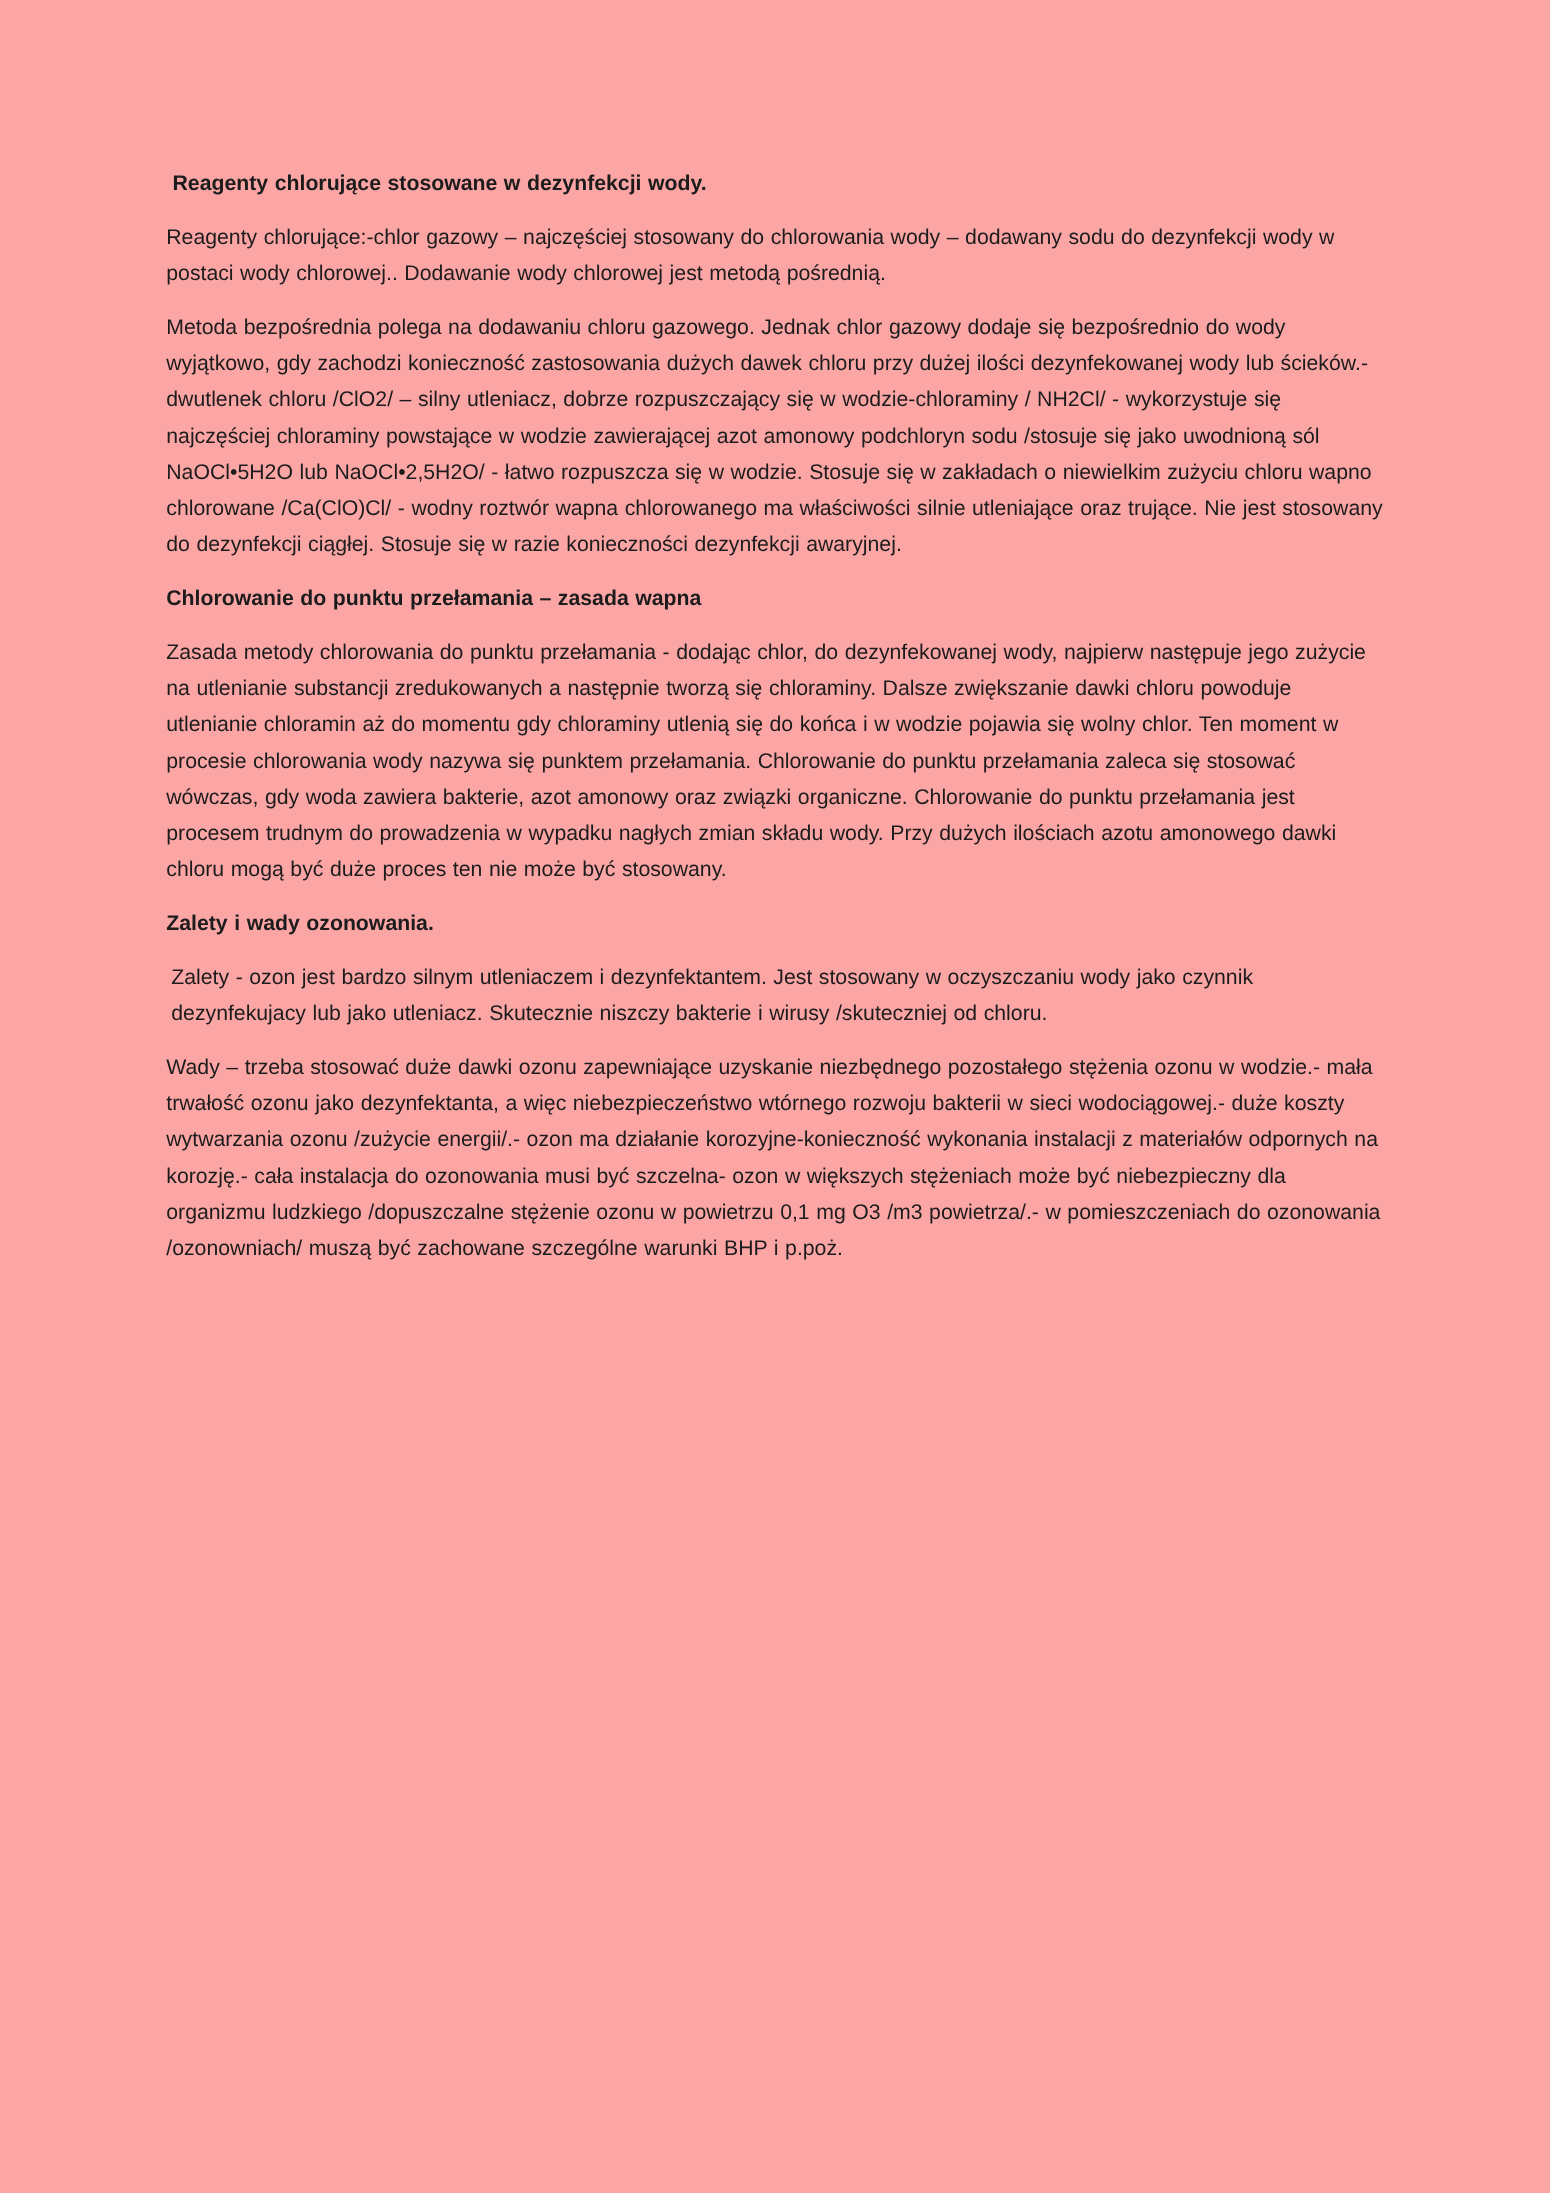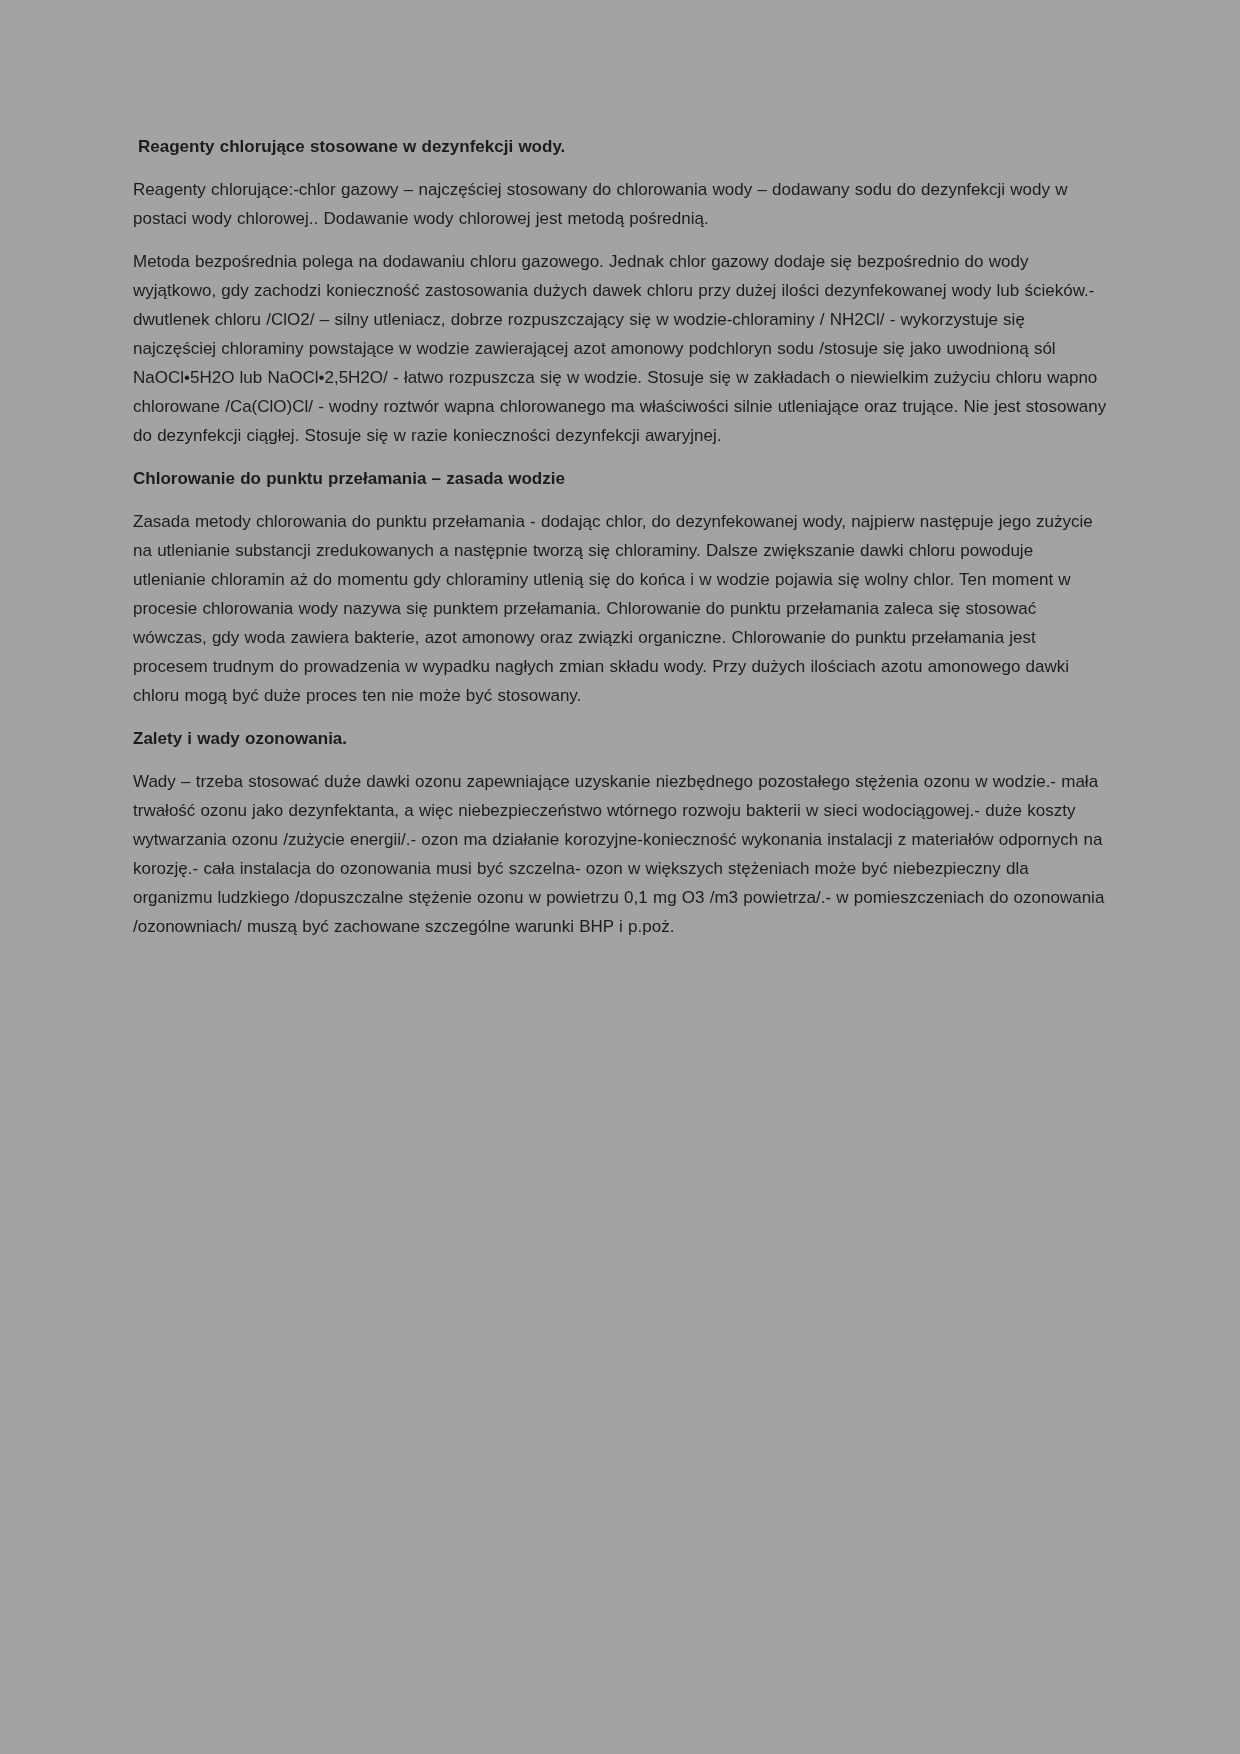--- a/index.html
+++ b/index.html
@@ -6,21 +6,21 @@
   html, body {
     margin: 0;
     padding: 0;
     background: #ffffff;
   }
   .page {
     position: relative;
     width: 1240px;
     min-height: 1754px;
     margin: 0 auto;
-    background: #a3a3a3;
+    background: #fca5a5;
     box-sizing: border-box;
     padding: 132px 132px 60px 133px;
     font-family: "Liberation Sans", "DejaVu Sans", sans-serif;
     color: #1c1c1c;
   }
   .doc-block {
     width: 975px;
     max-width: 100%;
     font-size: 17px;
     line-height: 29px;
@@ -42,22 +42,23 @@
 <body>
 
 <div class="page">
 
   <p class="doc-block doc-heading first">Reagenty chlorujące stosowane w dezynfekcji wody.</p>
 
   <p class="doc-block doc-paragraph">Reagenty chlorujące:-chlor gazowy – najczęściej stosowany do chlorowania wody – dodawany sodu do dezynfekcji wody w postaci wody chlorowej.. Dodawanie wody chlorowej jest metodą pośrednią.</p>
 
   <p class="doc-block doc-paragraph">Metoda bezpośrednia polega na dodawaniu chloru gazowego. Jednak chlor gazowy dodaje się bezpośrednio do wody wyjątkowo, gdy zachodzi konieczność zastosowania dużych dawek chloru przy dużej ilości dezynfekowanej wody lub ścieków.-dwutlenek chloru /ClO2/ – silny utleniacz, dobrze rozpuszczający się w wodzie-chloraminy / NH2Cl/ - wykorzystuje się najczęściej chloraminy powstające w wodzie zawierającej azot amonowy podchloryn sodu /stosuje się jako uwodnioną sól NaOCl•5H2O lub NaOCl•2,5H2O/ - łatwo rozpuszcza się w wodzie. Stosuje się w zakładach o niewielkim zużyciu chloru wapno chlorowane /Ca(ClO)Cl/ - wodny roztwór wapna chlorowanego ma właściwości silnie utleniające oraz trujące. Nie jest stosowany do dezynfekcji ciągłej. Stosuje się w razie konieczności dezynfekcji awaryjnej.</p>
 
-  <p class="doc-block doc-heading">Chlorowanie do punktu przełamania – zasada wodzie</p>
+  <p class="doc-block doc-heading">Chlorowanie do punktu przełamania – zasada wapna</p>
 
   <p class="doc-block doc-paragraph">Zasada metody chlorowania do punktu przełamania - dodając chlor, do dezynfekowanej wody, najpierw następuje jego zużycie na utlenianie substancji zredukowanych a następnie tworzą się chloraminy. Dalsze zwiększanie dawki chloru powoduje utlenianie chloramin aż do momentu gdy chloraminy utlenią się do końca i w wodzie pojawia się wolny chlor. Ten moment w procesie chlorowania wody nazywa się punktem przełamania. Chlorowanie do punktu przełamania zaleca się stosować wówczas, gdy woda zawiera bakterie, azot amonowy oraz związki organiczne. Chlorowanie do punktu przełamania jest procesem trudnym do prowadzenia w wypadku nagłych zmian składu wody. Przy dużych ilościach azotu amonowego dawki chloru mogą być duże proces ten nie może być stosowany.</p>
 
   <p class="doc-block doc-heading">Zalety i wady ozonowania.</p>
 
+  <p class="doc-block doc-paragraph indent-space">Zalety - ozon  jest bardzo silnym utleniaczem i dezynfektantem. Jest stosowany w oczyszczaniu wody jako czynnik dezynfekujacy lub jako utleniacz. Skutecznie niszczy bakterie i wirusy /skuteczniej od chloru.</p>
 
   <p class="doc-block doc-paragraph">Wady – trzeba stosować duże dawki ozonu zapewniające uzyskanie niezbędnego pozostałego stężenia ozonu w wodzie.- mała trwałość ozonu jako dezynfektanta, a więc niebezpieczeństwo wtórnego rozwoju bakterii w sieci wodociągowej.- duże koszty wytwarzania ozonu /zużycie energii/.- ozon ma działanie korozyjne-konieczność wykonania instalacji z materiałów odpornych na korozję.- cała instalacja do ozonowania musi być szczelna- ozon w większych stężeniach może być niebezpieczny dla organizmu ludzkiego /dopuszczalne stężenie ozonu w powietrzu 0,1 mg O3 /m3 powietrza/.- w pomieszczeniach do ozonowania /ozonowniach/ muszą być zachowane szczególne warunki BHP i p.poż.</p>
 
 </div>
 
 </body></html>

